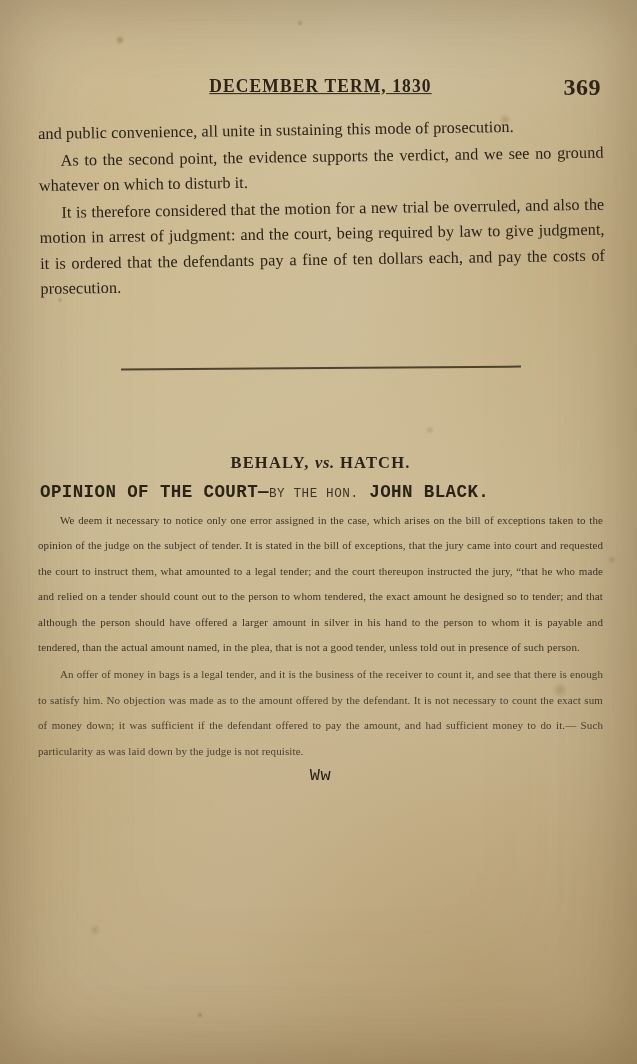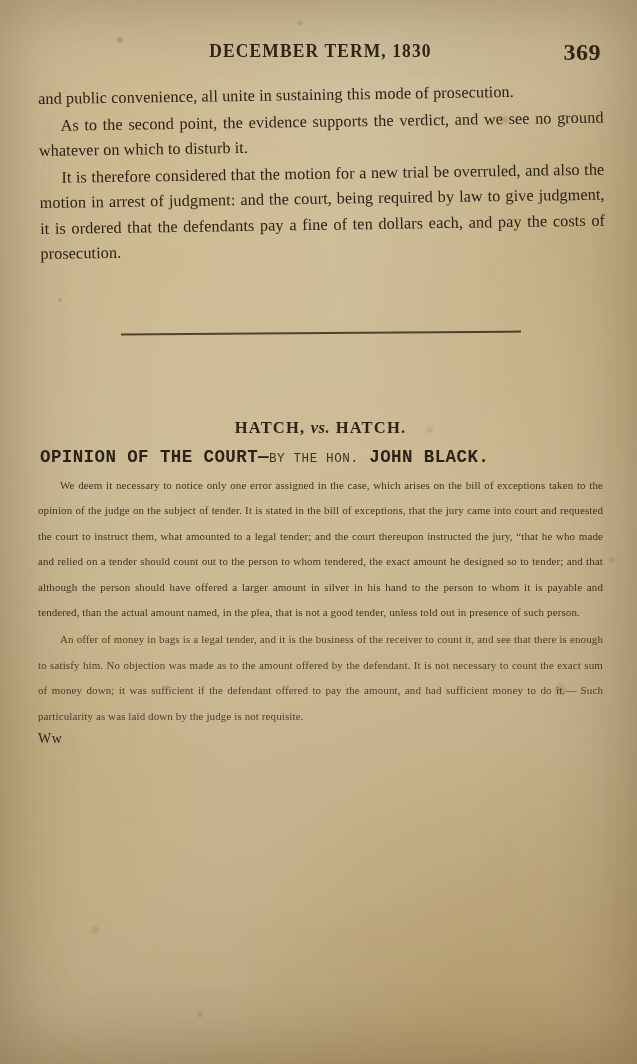--- a/index.html
+++ b/index.html
@@ -57,22 +57,23 @@
 
   .content {
     position: relative;
     z-index: 2;
     padding: 0 34px 0 38px;
   }
 
   
   .runhead {
     position: relative;
-    margin-top: 41px;
+    margin-top: 76px;
     height: 26px;
+    text-decoration: underline;
   }
   .runhead .title {
     text-align: center;
     font-size: 17.5px;
     letter-spacing: 1.1px;
     font-weight: 600;
     color: #2e2517;
     transform: scaleY(1.02);
   }
   .runhead .pageno {
@@ -168,24 +169,25 @@
   .concur {
     margin-top: 4px;
     font-size: 16px;
     line-height: 24px;
     text-indent: 22px;
     color: #2b2216;
   }
 
   .signature {
     margin-top: 2px;
-    text-align: left;
-    font-size: 14px;
+    text-align: center;
+    font-size: 17px;
     letter-spacing: 0.5px;
     color: #2b2216;
+    font-family: Liberation Mono, monospace;
   }
 
   
   .faded  { opacity: 0.88; }
   .faded2 { opacity: 0.80; }
 </style>
 </head>
 <body>
 
 <div id="page">
@@ -198,21 +200,21 @@
 
     <div class="body-block skewed-top">
       <p class="para">and public convenience, all unite in sustaining this mode of prosecution.</p>
       <p class="para indent">As to the second point, the evidence supports the verdict, and we see no ground whatever on which to disturb it.</p>
       <p class="para indent">It is therefore considered that the motion for a new trial be overruled, and also the motion in arrest of judgment: and the court, being required by law to give judgment, it is ordered that the defendants pay a fine of ten dollars each, and pay the costs of prosecution.</p>
     </div>
 
     <div class="rule"></div>
 
     <div class="case-head">
-      <span>HATCH,</span>
+      <span>BEHALY,</span>
       <span class="vs">vs.</span>
       <span>HATCH.</span>
     </div>
 
 
     <div class="opinion-head">
       <span class="big">OPINION OF THE COURT—</span><span class="small faded">BY THE HON.</span>
       <span class="big">JOHN BLACK.</span>
     </div>
 

